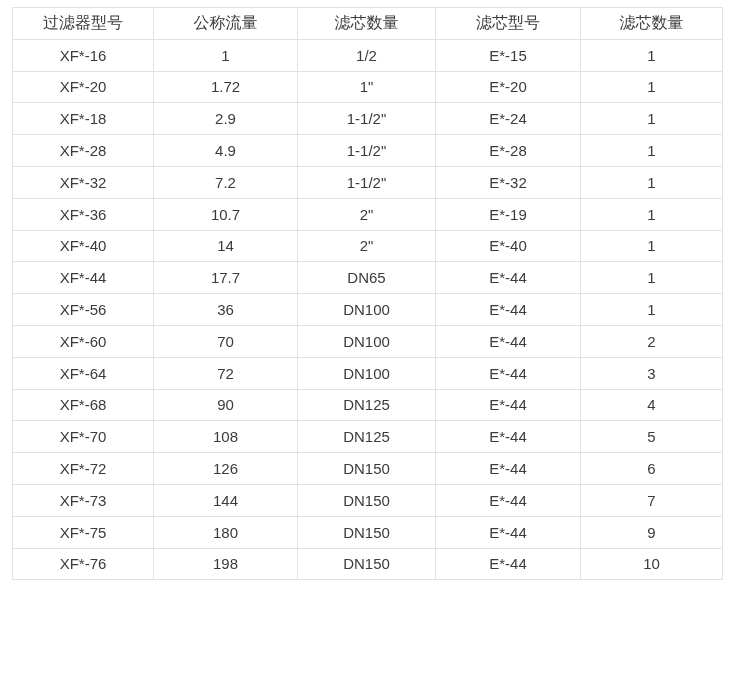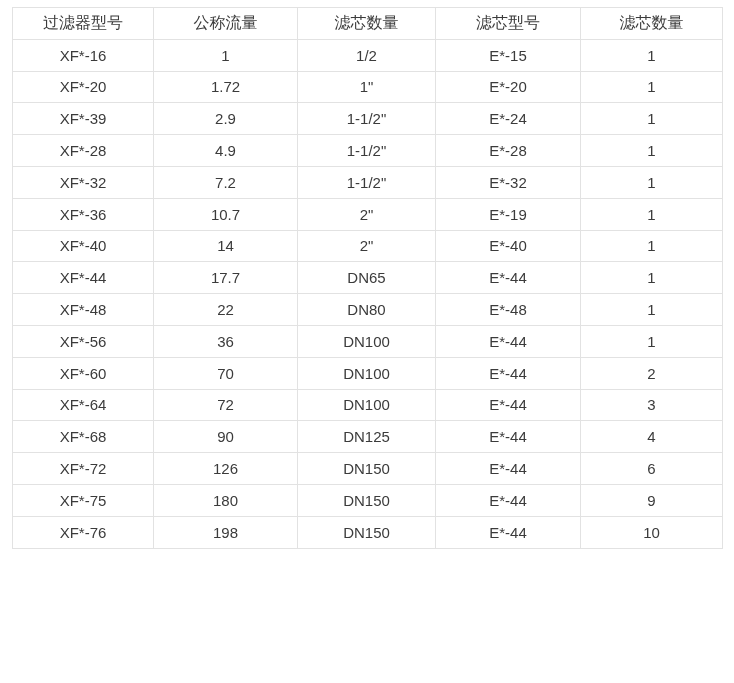--- a/index.html
+++ b/index.html
@@ -68,21 +68,21 @@
           <td>1</td>
         </tr>
         <tr>
           <td>XF*-20</td>
           <td>1.72</td>
           <td>1"</td>
           <td>E*-20</td>
           <td>1</td>
         </tr>
         <tr>
-          <td>XF*-39</td>
+          <td>XF*-18</td>
           <td>2.9</td>
           <td>1-1/2"</td>
           <td>E*-24</td>
           <td>1</td>
         </tr>
         <tr>
           <td>XF*-28</td>
           <td>4.9</td>
           <td>1-1/2"</td>
           <td>E*-28</td>
@@ -110,27 +110,20 @@
           <td>1</td>
         </tr>
         <tr>
           <td>XF*-44</td>
           <td>17.7</td>
           <td>DN65</td>
           <td>E*-44</td>
           <td>1</td>
         </tr>
         <tr>
-          <td>XF*-48</td>
-          <td>22</td>
-          <td>DN80</td>
-          <td>E*-48</td>
-          <td>1</td>
-        </tr>
-        <tr>
           <td>XF*-56</td>
           <td>36</td>
           <td>DN100</td>
           <td>E*-44</td>
           <td>1</td>
         </tr>
         <tr>
           <td>XF*-60</td>
           <td>70</td>
           <td>DN100</td>
@@ -145,25 +138,39 @@
           <td>3</td>
         </tr>
         <tr>
           <td>XF*-68</td>
           <td>90</td>
           <td>DN125</td>
           <td>E*-44</td>
           <td>4</td>
         </tr>
         <tr>
+          <td>XF*-70</td>
+          <td>108</td>
+          <td>DN125</td>
+          <td>E*-44</td>
+          <td>5</td>
+        </tr>
+        <tr>
           <td>XF*-72</td>
           <td>126</td>
           <td>DN150</td>
           <td>E*-44</td>
           <td>6</td>
+        </tr>
+        <tr>
+          <td>XF*-73</td>
+          <td>144</td>
+          <td>DN150</td>
+          <td>E*-44</td>
+          <td>7</td>
         </tr>
         <tr>
           <td>XF*-75</td>
           <td>180</td>
           <td>DN150</td>
           <td>E*-44</td>
           <td>9</td>
         </tr>
         <tr>
           <td>XF*-76</td>

